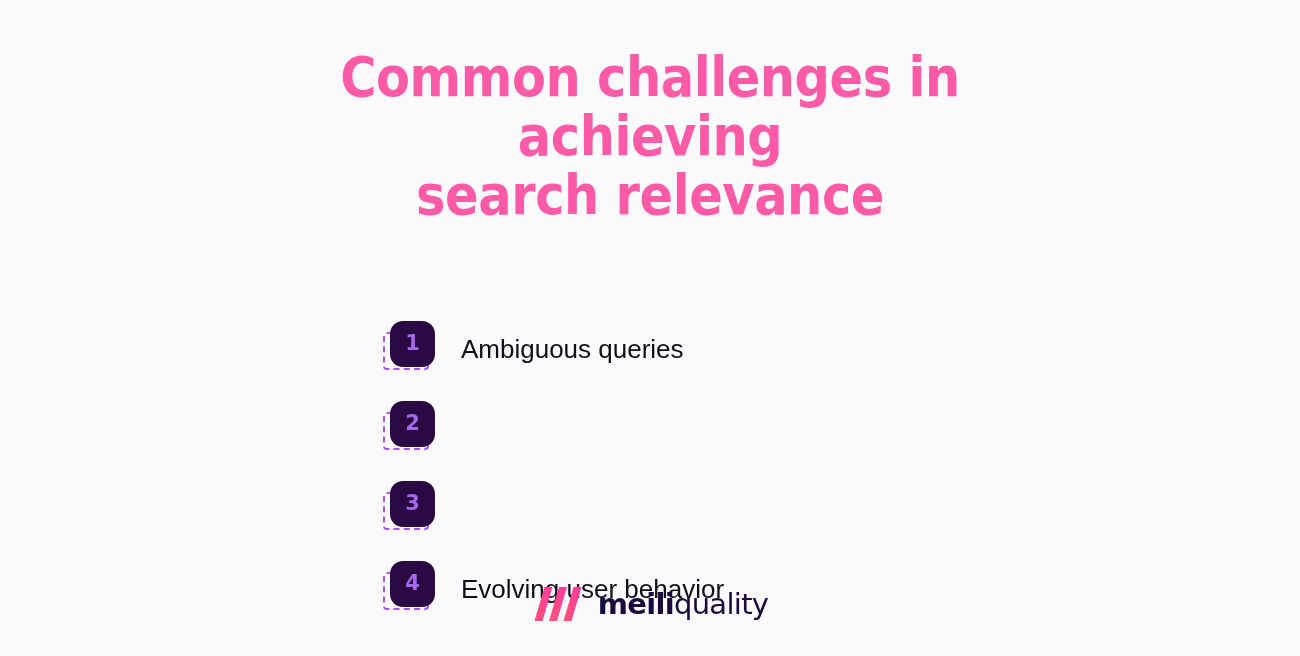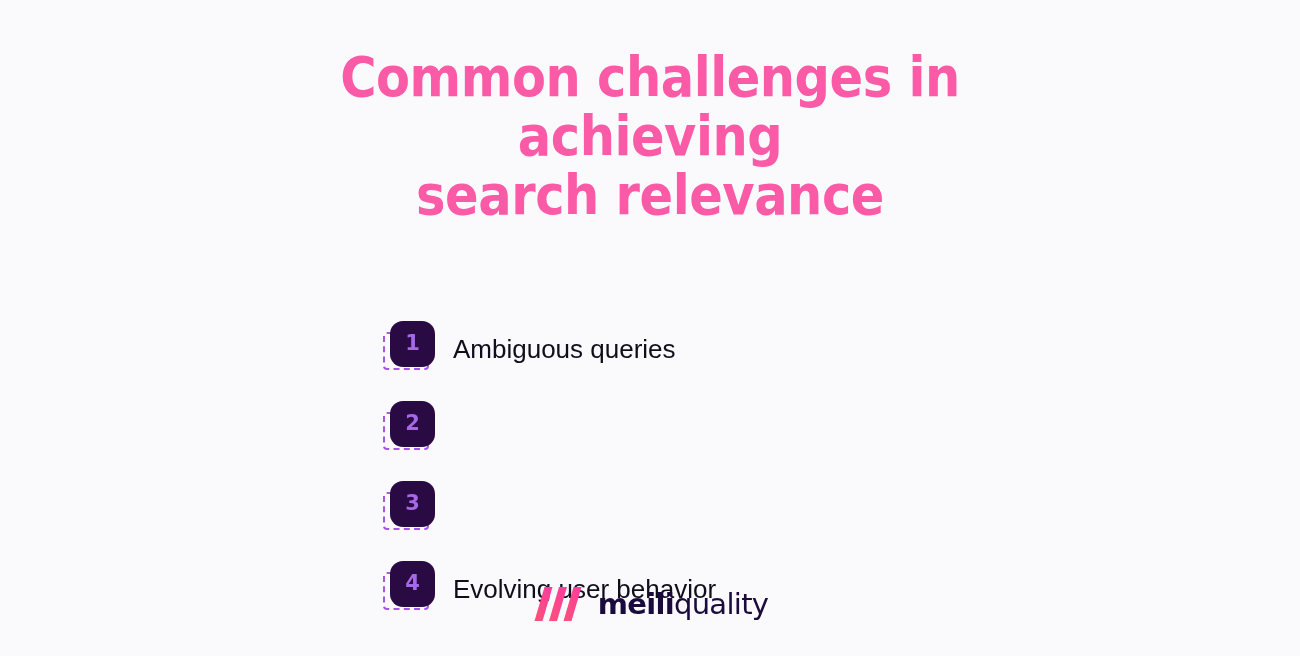--- a/index.html
+++ b/index.html
@@ -95,21 +95,21 @@
   .badge-num {
     color: #a568e8;
     font-family: "DejaVu Sans", sans-serif;
     font-weight: 700;
     font-size: 21px;
     line-height: 1;
     letter-spacing: 0px;
   }
 
   .challenge-label {
-    margin-left: 14px;
+    margin-left: 22px;
     color: #100e1a;
     font-size: 26px;
     line-height: 32px;
     font-weight: 400;
     white-space: nowrap;
   }
 
   
   .logo {
     position: absolute;

